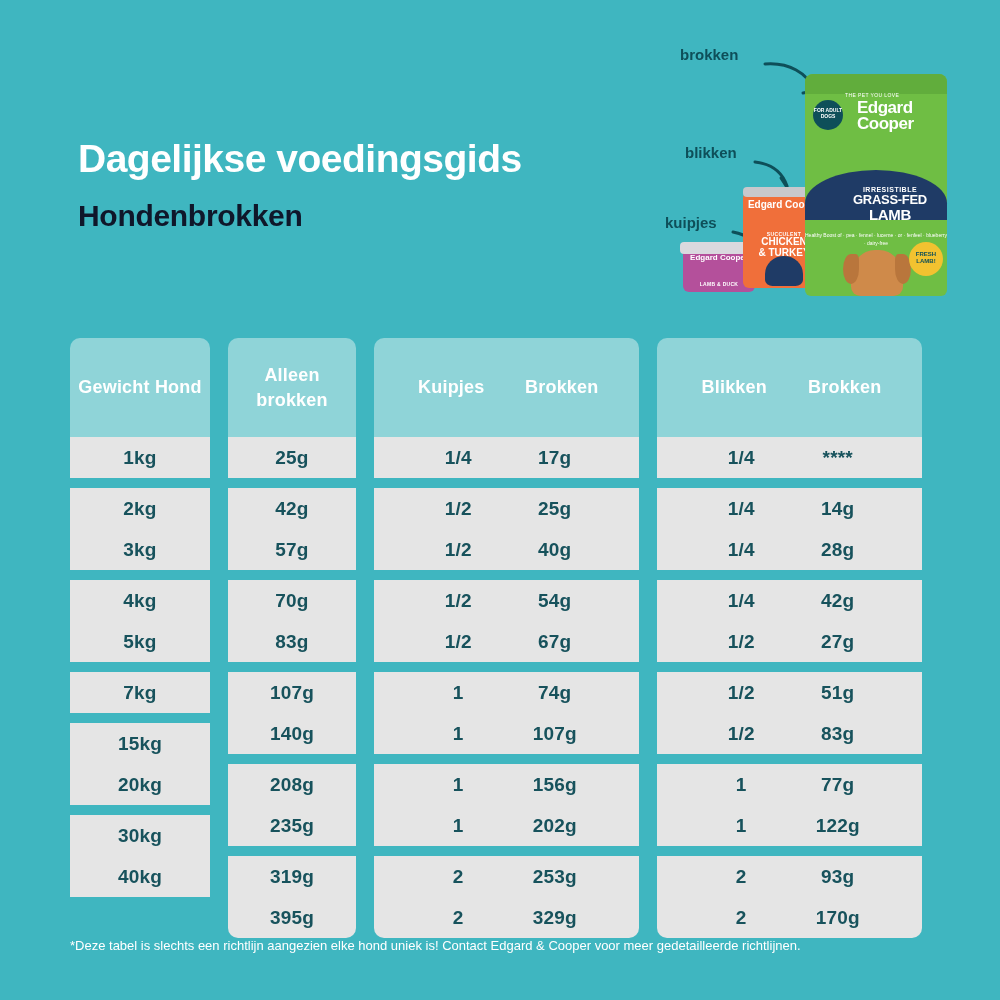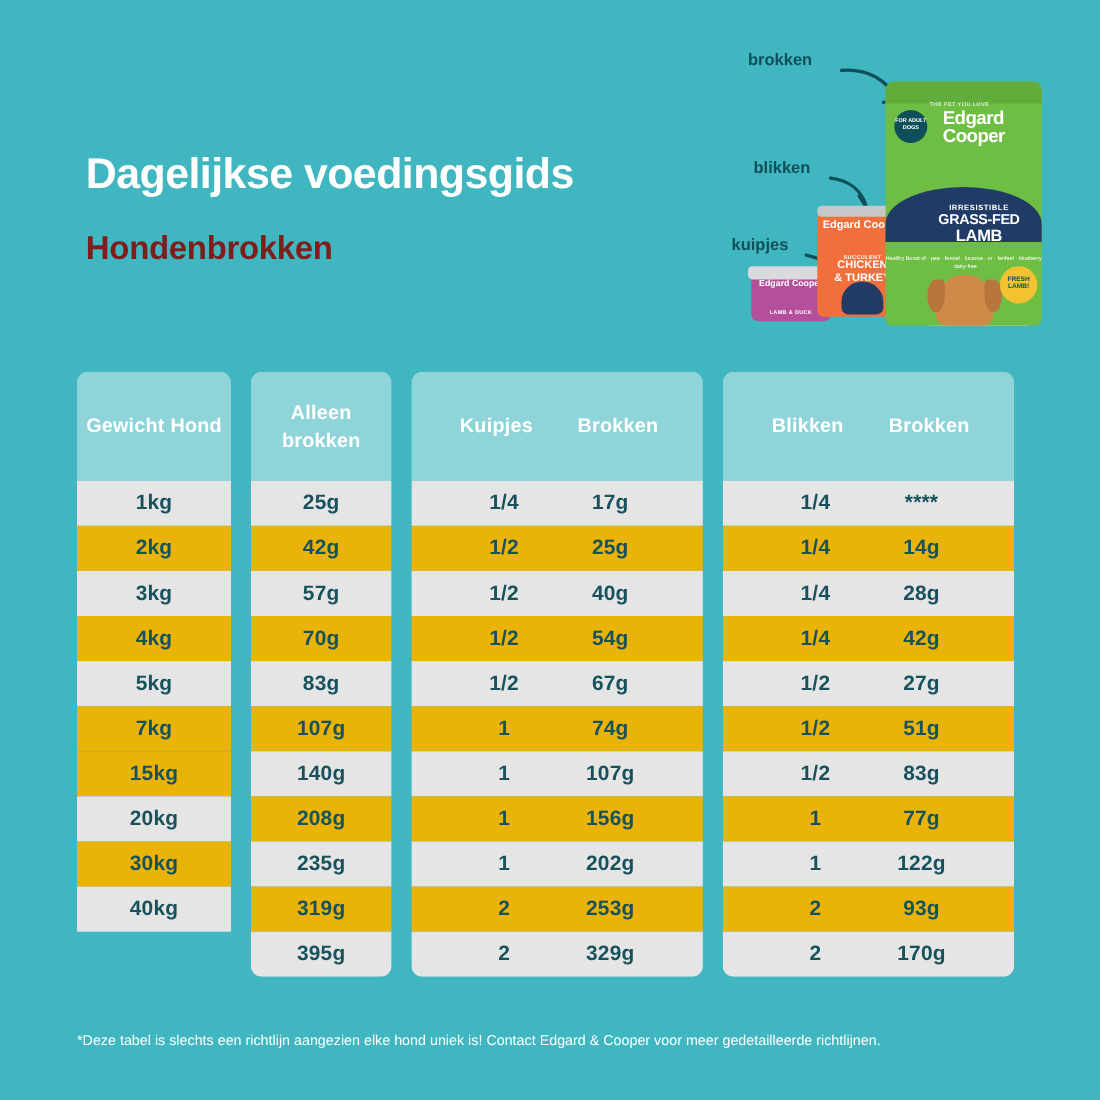--- a/index.html
+++ b/index.html
@@ -22,24 +22,24 @@
     width: 620px;
   }
   .title {
     color: #ffffff;
     font-size: 39px;
     font-weight: bold;
     letter-spacing: -0.5px;
     line-height: 1.1;
   }
   .subtitle {
-    color: #7f1d1d;
+    color: #0f172a;
     font-size: 30px;
     font-weight: bold;
-    margin-top: 28px;
+    margin-top: 18px;
     letter-spacing: -0.3px;
   }
 
   
   .product-art {
     position: absolute;
     left: 655px; top: 22px;
     width: 330px; height: 295px;
   }
   .label-anno {
@@ -280,21 +280,21 @@
     font-size: 19px;
     font-weight: bold;
     letter-spacing: 0.2px;
   }
   .row.two-col {
     justify-content: flex-end;
     padding: 0 36px;
   }
   .row .cell { flex: 1; text-align: center; }
   .row.odd  { background: #e5e5e5; }
-  .row.even { background: #eab308; }
+  .row.even { background: #e5e5e5; margin-top: 10px; }
 
   
   .footnote {
     position: absolute;
     left: 70px; top: 938px;
     width: 880px;
     color: #ffffff;
     font-size: 13px;
   }
 </style>

